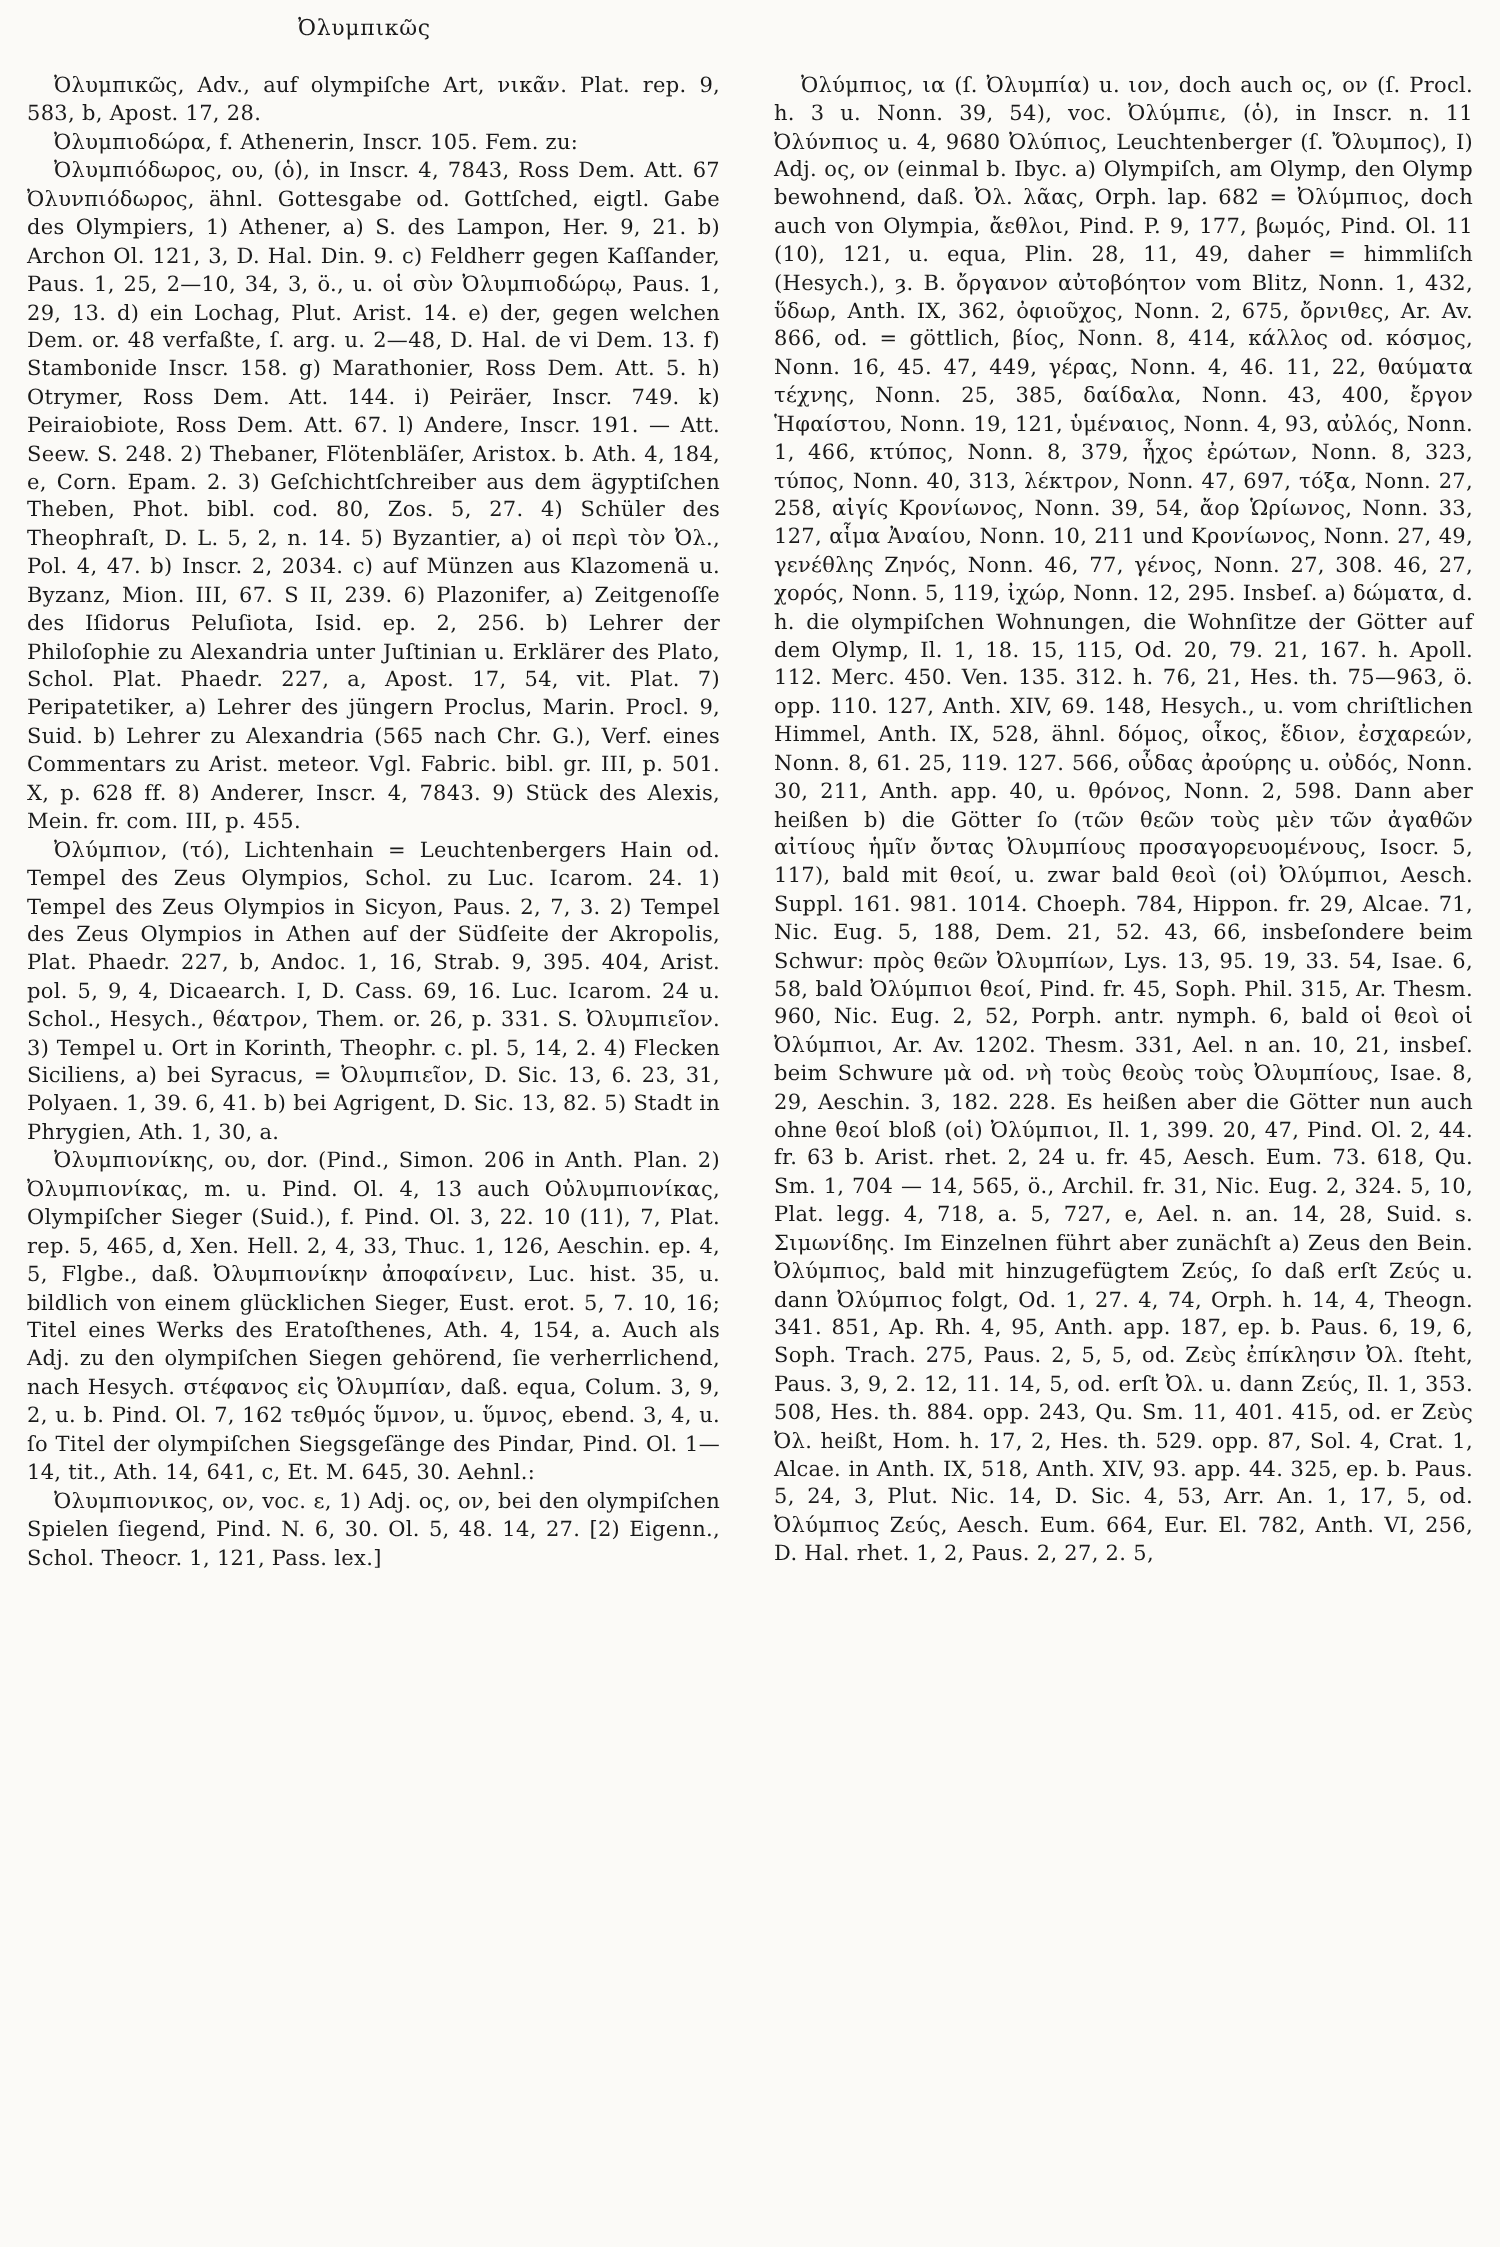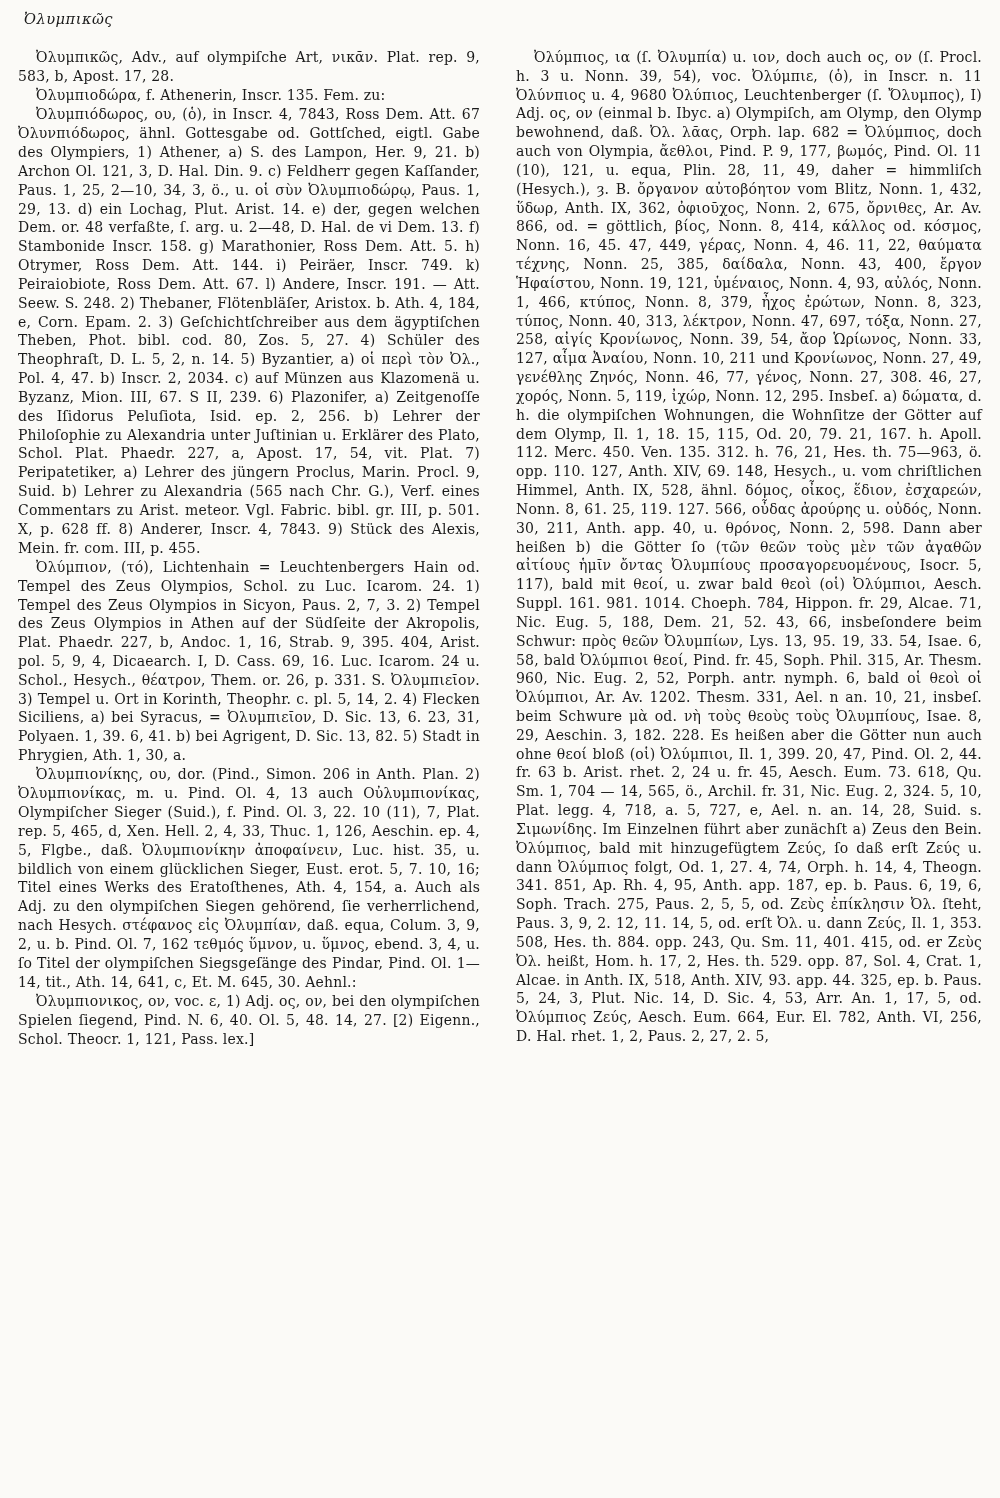--- a/index.html
+++ b/index.html
@@ -26,25 +26,24 @@
   .header {
     display: flex;
     align-items: baseline;
     justify-content: space-between;
     height: 34px;
     padding: 0 6px 0 6px;
     box-sizing: border-box;
   }
   .hdr-left {
     width: 46%;
-    text-align: left;
+    text-align: center;
     font-size: 20px;
     font-family: "DejaVu Serif", serif;
     letter-spacing: 0.5px;
-    font-style: italic;
   }
   .hdr-right {
     width: 50%;
     display: flex;
     align-items: baseline;
     justify-content: flex-end;
     gap: 78px;
   }
   .hdr-right .hw {
     font-size: 20px;
@@ -94,25 +93,25 @@
 <div class="page">
 
   <div class="header">
     <div class="hdr-left gk">Ὀλυμπικῶς</div>
   </div>
 
   <div class="columns">
 
     <div class="col left">
       <p class="entry de">Ὀλυμπικῶς, Adv., auf olympiſche Art, νικᾶν. Plat. rep. 9, 583, b, Apost. 17, 28.</p>
-      <p class="entry de">Ὀλυμπιοδώρα, f. Athenerin, Inscr. 135. Fem. zu:</p>
+      <p class="entry de">Ὀλυμπιοδώρα, f. Athenerin, Inscr. 105. Fem. zu:</p>
       <p class="entry de">Ὀλυμπιόδωρος, ου, (ὁ), in Inscr. 4, 7843, Ross Dem. Att. 67 Ὀλυνπιόδωρος, ähnl. Gottesgabe od. Gottſched, eigtl. Gabe des Olympiers, 1) Athener, a) S. des Lampon, Her. 9, 21.   b) Archon Ol. 121, 3, D. Hal. Din. 9.   c) Feldherr gegen Kaſſander, Paus. 1, 25, 2—10, 34, 3, ö., u. οἱ σὺν Ὀλυμπιοδώρῳ, Paus. 1, 29, 13.   d) ein Lochag, Plut. Arist. 14.   e) der, gegen welchen Dem. or. 48 verfaßte, ſ. arg. u. 2—48, D. Hal. de vi Dem. 13.   f) Stambonide Inscr. 158.   g) Marathonier, Ross Dem. Att. 5.   h) Otrymer, Ross Dem. Att. 144.   i) Peiräer, Inscr. 749.   k) Peiraiobiote, Ross Dem. Att. 67.   l) Andere, Inscr. 191. — Att. Seew. S. 248.   2) Thebaner, Flötenbläſer, Aristox. b. Ath. 4, 184, e, Corn. Epam. 2.   3) Geſchichtſchreiber aus dem ägyptiſchen Theben, Phot. bibl. cod. 80, Zos. 5, 27.   4) Schüler des Theophraſt, D. L. 5, 2, n. 14.   5) Byzantier, a) οἱ περὶ τὸν Ὀλ., Pol. 4, 47.   b) Inscr. 2, 2034.   c) auf Münzen aus Klazomenä u. Byzanz, Mion. III, 67. S II, 239.   6) Plazonifer, a) Zeitgenoſſe des Iſidorus Peluſiota, Isid. ep. 2, 256.   b) Lehrer der Philoſophie zu Alexandria unter Juſtinian u. Erklärer des Plato, Schol. Plat. Phaedr. 227, a, Apost. 17, 54, vit. Plat.   7) Peripatetiker, a) Lehrer des jüngern Proclus, Marin. Procl. 9, Suid.   b) Lehrer zu Alexandria (565 nach Chr. G.), Verf. eines Commentars zu Arist. meteor. Vgl. Fabric. bibl. gr. III, p. 501. X, p. 628 ff.   8) Anderer, Inscr. 4, 7843.   9) Stück des Alexis, Mein. fr. com. III, p. 455.</p>
       <p class="entry de">Ὀλύμπιον, (τό), Lichtenhain = Leuchtenbergers Hain od. Tempel des Zeus Olympios, Schol. zu Luc. Icarom. 24.   1) Tempel des Zeus Olympios in Sicyon, Paus. 2, 7, 3.   2) Tempel des Zeus Olympios in Athen auf der Südſeite der Akropolis, Plat. Phaedr. 227, b, Andoc. 1, 16, Strab. 9, 395. 404, Arist. pol. 5, 9, 4, Dicaearch. I, D. Cass. 69, 16. Luc. Icarom. 24 u. Schol., Hesych., θέατρον, Them. or. 26, p. 331.   S. Ὀλυμπιεῖον.   3) Tempel u. Ort in Korinth, Theophr. c. pl. 5, 14, 2.   4) Flecken Siciliens, a) bei Syracus, = Ὀλυμπιεῖον, D. Sic. 13, 6. 23, 31, Polyaen. 1, 39. 6, 41.   b) bei Agrigent, D. Sic. 13, 82.   5) Stadt in Phrygien, Ath. 1, 30, a.</p>
       <p class="entry de">Ὀλυμπιονίκης, ου, dor. (Pind., Simon. 206 in Anth. Plan. 2) Ὀλυμπιονίκας, m. u. Pind. Ol. 4, 13 auch Οὐλυμπιονίκας, Olympiſcher Sieger (Suid.), f. Pind. Ol. 3, 22. 10 (11), 7, Plat. rep. 5, 465, d, Xen. Hell. 2, 4, 33, Thuc. 1, 126, Aeschin. ep. 4, 5, Flgbe., daß. Ὀλυμπιονίκην ἀποφαίνειν, Luc. hist. 35, u. bildlich von einem glücklichen Sieger, Eust. erot. 5, 7. 10, 16; Titel eines Werks des Eratoſthenes, Ath. 4, 154, a.   Auch als Adj. zu den olympiſchen Siegen gehörend, ſie verherrlichend, nach Hesych. στέφανος εἰς Ὀλυμπίαν, daß. equa, Colum. 3, 9, 2, u. b. Pind. Ol. 7, 162 τεθμός ὕμνον, u. ὕμνος, ebend. 3, 4, u. ſo Titel der olympiſchen Siegsgeſänge des Pindar, Pind. Ol. 1—14, tit., Ath. 14, 641, c, Et. M. 645, 30.   Aehnl.:</p>
-      <p class="entry de">Ὀλυμπιονικος, ον, voc. ε, 1) Adj. ος, ον, bei den olympiſchen Spielen ſiegend, Pind. N. 6, 40. Ol. 5, 48. 14, 27.   [2) Eigenn., Schol. Theocr. 1, 121, Pass. lex.]</p>
+      <p class="entry de">Ὀλυμπιονικος, ον, voc. ε, 1) Adj. ος, ον, bei den olympiſchen Spielen ſiegend, Pind. N. 6, 30. Ol. 5, 48. 14, 27.   [2) Eigenn., Schol. Theocr. 1, 121, Pass. lex.]</p>
     </div>
 
     <div class="col right">
       <p class="entry de">Ὀλύμπιος, ια (ſ. Ὀλυμπία) u. ιον, doch auch ος, ον (ſ. Procl. h. 3 u. Nonn. 39, 54), voc. Ὀλύμπιε, (ὁ), in Inscr. n. 11 Ὀλύνπιος u. 4, 9680 Ὀλύπιος, Leuchtenberger (ſ. Ὄλυμπος), I) Adj. ος, ον (einmal b. Ibyc. a) Olympiſch, am Olymp, den Olymp bewohnend, daß. Ὀλ. λᾶας, Orph. lap. 682 = Ὀλύμπιος, doch auch von Olympia, ἄεθλοι, Pind. P. 9, 177, βωμός, Pind. Ol. 11 (10), 121, u. equa, Plin. 28, 11, 49, daher = himmliſch (Hesych.), ȝ. B. ὄργανον αὐτοβόητον vom Blitz, Nonn. 1, 432, ὕδωρ, Anth. IX, 362, ὀφιοῦχος, Nonn. 2, 675, ὄρνιθες, Ar. Av. 866, od. = göttlich, βίος, Nonn. 8, 414, κάλλος od. κόσμος, Nonn. 16, 45. 47, 449, γέρας, Nonn. 4, 46. 11, 22, θαύματα τέχνης, Nonn. 25, 385, δαίδαλα, Nonn. 43, 400, ἔργον Ἡφαίστου, Nonn. 19, 121, ὑμέναιος, Nonn. 4, 93, αὐλός, Nonn. 1, 466, κτύπος, Nonn. 8, 379, ἦχος ἐρώτων, Nonn. 8, 323, τύπος, Nonn. 40, 313, λέκτρον, Nonn. 47, 697, τόξα, Nonn. 27, 258, αἰγίς Κρονίωνος, Nonn. 39, 54, ἄορ Ὡρίωνος, Nonn. 33, 127, αἷμα Ἀναίου, Nonn. 10, 211 und Κρονίωνος, Nonn. 27, 49, γενέθλης Ζηνός, Nonn. 46, 77, γένος, Nonn. 27, 308. 46, 27, χορός, Nonn. 5, 119, ἰχώρ, Nonn. 12, 295.   Insbeſ. a) δώματα, d. h. die olympiſchen Wohnungen, die Wohnſitze der Götter auf dem Olymp, Il. 1, 18. 15, 115, Od. 20, 79. 21, 167. h. Apoll. 112. Merc. 450. Ven. 135. 312. h. 76, 21, Hes. th. 75—963, ö. opp. 110. 127, Anth. XIV, 69. 148, Hesych., u. vom chriſtlichen Himmel, Anth. IX, 528, ähnl. δόμος, οἶκος, ἕδιον, ἐσχαρεών, Nonn. 8, 61. 25, 119. 127. 566, οὖδας ἀρούρης u. οὐδός, Nonn. 30, 211, Anth. app. 40, u. θρόνος, Nonn. 2, 598.   Dann aber heißen b) die Götter ſo (τῶν θεῶν τοὺς μὲν τῶν ἀγαθῶν αἰτίους ἡμῖν ὄντας Ὀλυμπίους προσαγορευομένους, Isocr. 5, 117), bald mit θεοί, u. zwar bald θεοὶ (οἱ) Ὀλύμπιοι, Aesch. Suppl. 161. 981. 1014. Choeph. 784, Hippon. fr. 29, Alcae. 71, Nic. Eug. 5, 188, Dem. 21, 52. 43, 66, insbeſondere beim Schwur: πρὸς θεῶν Ὀλυμπίων, Lys. 13, 95. 19, 33. 54, Isae. 6, 58, bald Ὀλύμπιοι θεοί, Pind. fr. 45, Soph. Phil. 315, Ar. Thesm. 960, Nic. Eug. 2, 52, Porph. antr. nymph. 6, bald οἱ θεοὶ οἱ Ὀλύμπιοι, Ar. Av. 1202. Thesm. 331, Ael. n an. 10, 21, insbeſ. beim Schwure μὰ od. νὴ τοὺς θεοὺς τοὺς Ὀλυμπίους, Isae. 8, 29, Aeschin. 3, 182. 228.   Es heißen aber die Götter nun auch ohne θεοί bloß (οἱ) Ὀλύμπιοι, Il. 1, 399. 20, 47, Pind. Ol. 2, 44. fr. 63 b. Arist. rhet. 2, 24 u. fr. 45, Aesch. Eum. 73. 618, Qu. Sm. 1, 704 — 14, 565, ö., Archil. fr. 31, Nic. Eug. 2, 324. 5, 10, Plat. legg. 4, 718, a. 5, 727, e, Ael. n. an. 14, 28, Suid. s. Σιμωνίδης.   Im Einzelnen führt aber zunächſt a) Zeus den Bein. Ὀλύμπιος, bald mit hinzugefügtem Ζεύς, ſo daß erſt Ζεύς u. dann Ὀλύμπιος folgt, Od. 1, 27. 4, 74, Orph. h. 14, 4, Theogn. 341. 851, Ap. Rh. 4, 95, Anth. app. 187, ep. b. Paus. 6, 19, 6, Soph. Trach. 275, Paus. 2, 5, 5, od. Ζεὺς ἐπίκλησιν Ὀλ. ſteht, Paus. 3, 9, 2. 12, 11. 14, 5, od. erſt Ὀλ. u. dann Ζεύς, Il. 1, 353. 508, Hes. th. 884. opp. 243, Qu. Sm. 11, 401. 415, od. er Ζεὺς Ὀλ. heißt, Hom. h. 17, 2, Hes. th. 529. opp. 87, Sol. 4, Crat. 1, Alcae. in Anth. IX, 518, Anth. XIV, 93. app. 44. 325, ep. b. Paus. 5, 24, 3, Plut. Nic. 14, D. Sic. 4, 53, Arr. An. 1, 17, 5, od. Ὀλύμπιος Ζεύς, Aesch. Eum. 664, Eur. El. 782, Anth. VI, 256, D. Hal. rhet. 1, 2, Paus. 2, 27, 2. 5,</p>
     </div>
 
   </div>
 </div>
 
 </body></html>

